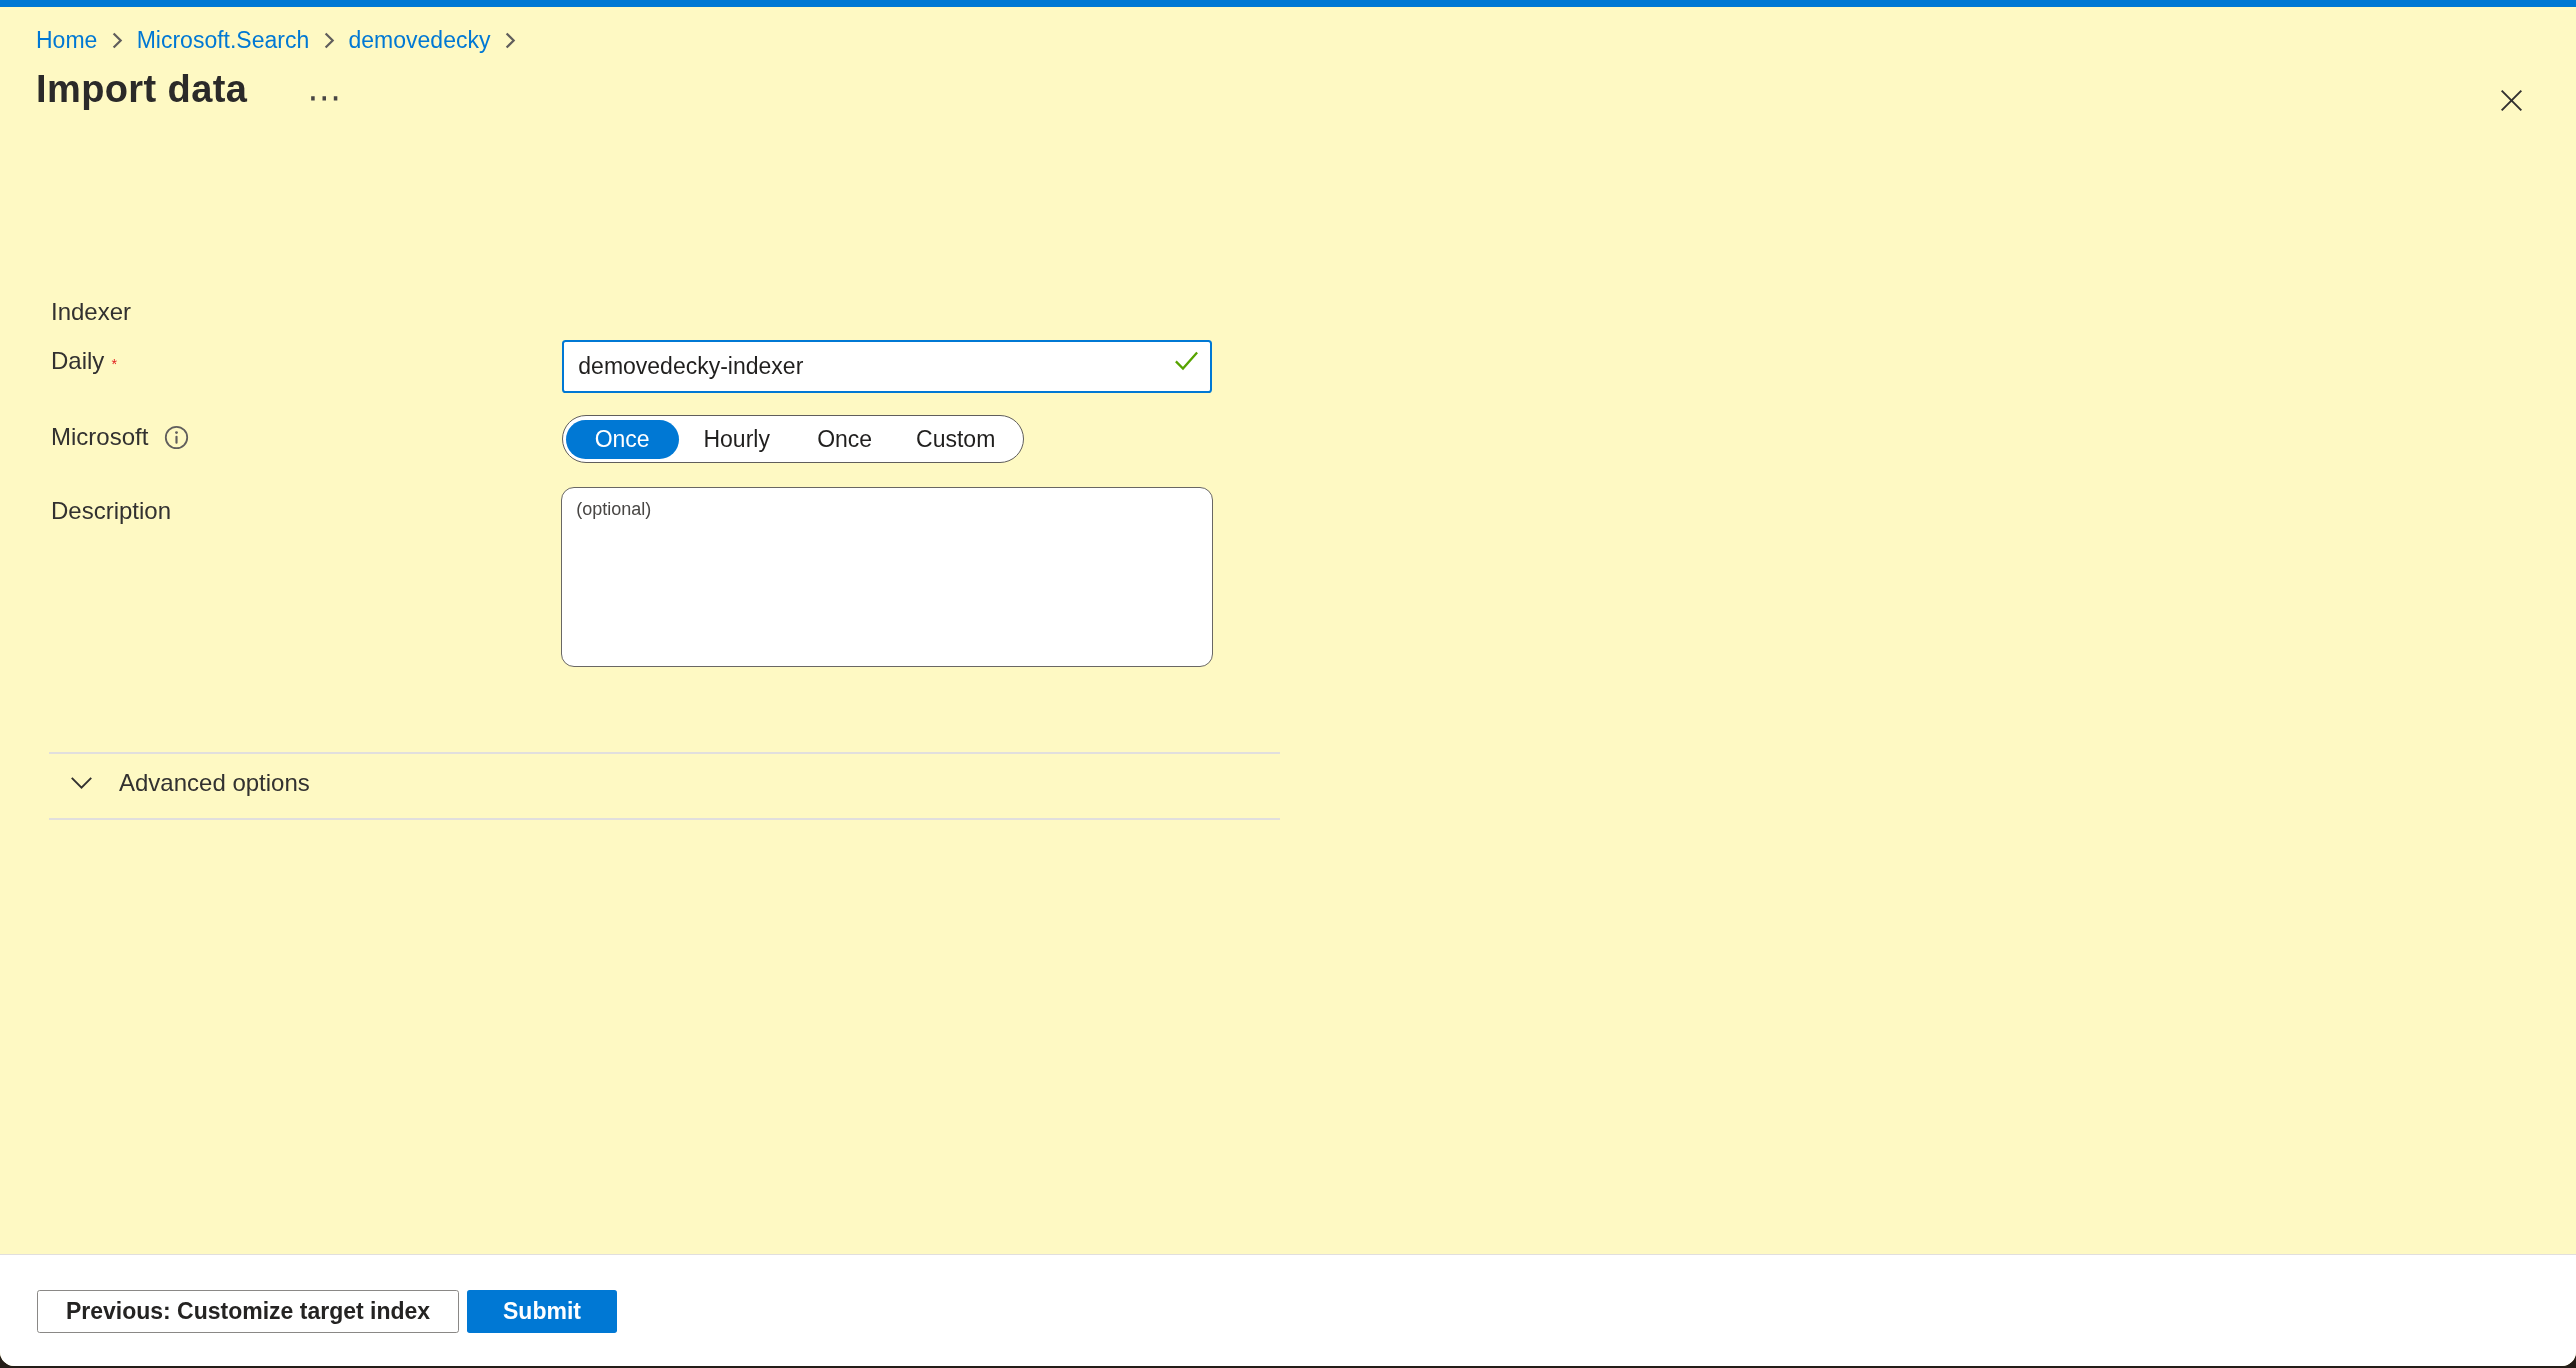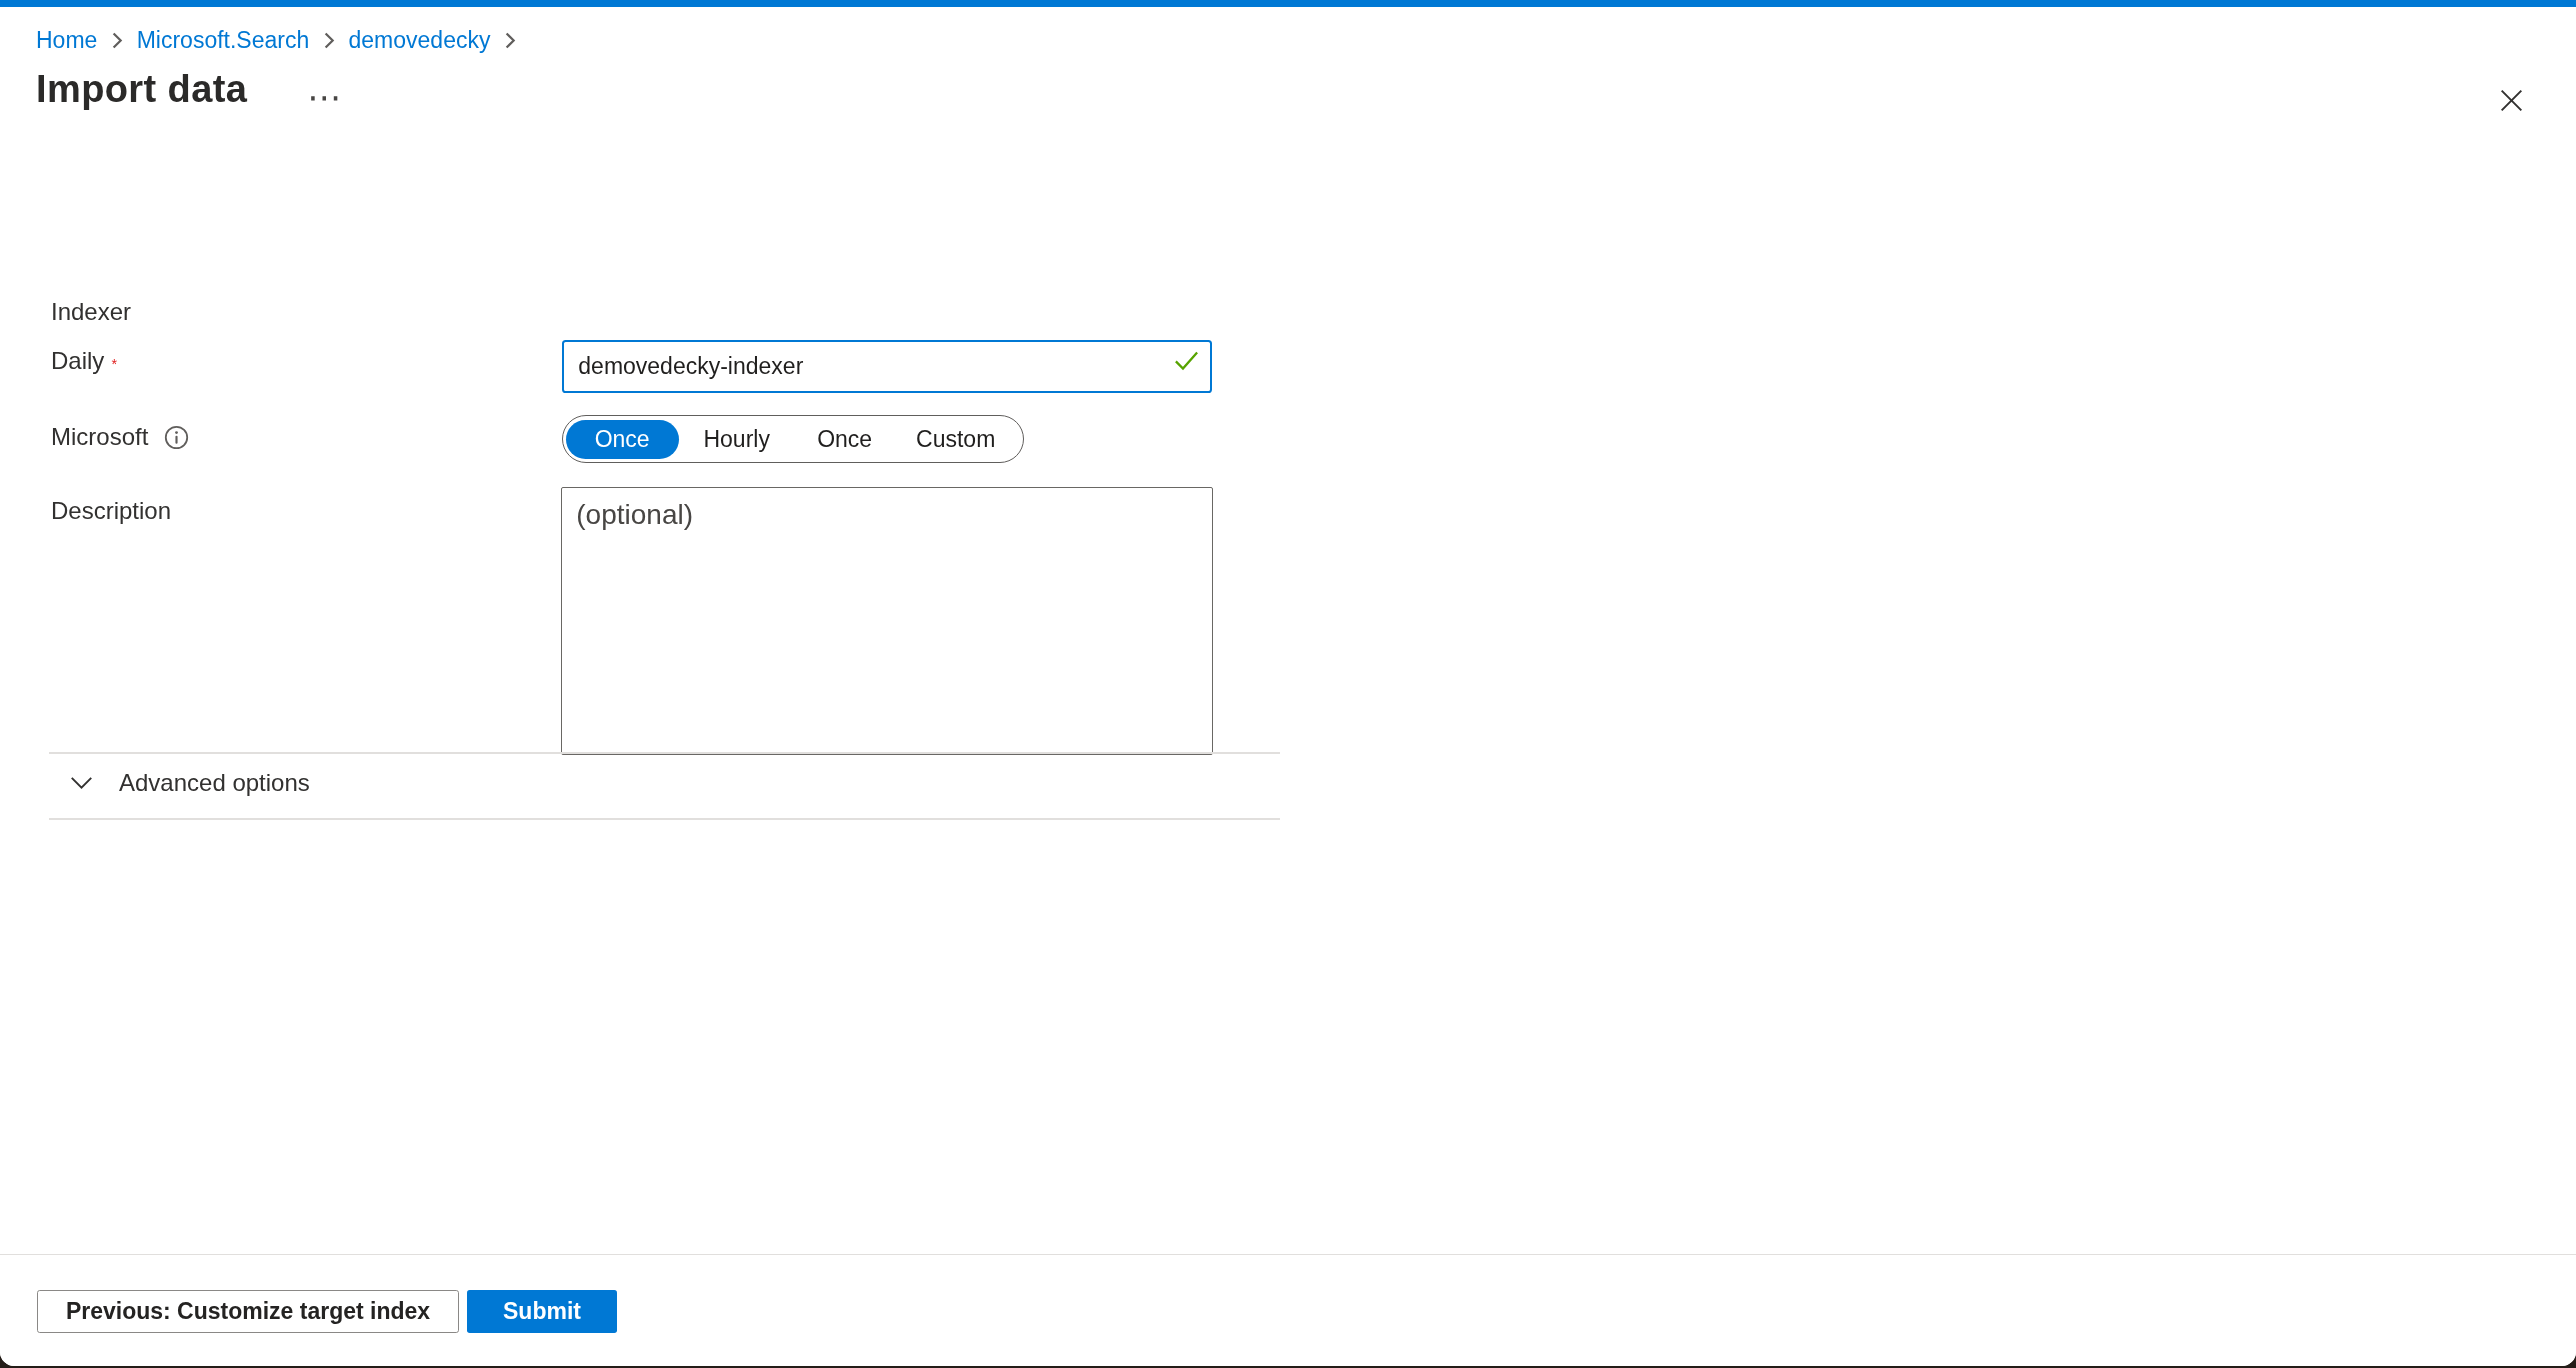--- a/index.html
+++ b/index.html
@@ -3,21 +3,21 @@
 <meta charset="utf-8">
 <style>
   * { box-sizing: border-box; margin: 0; padding: 0; }
   html, body { background: #241d18; }
   body { font-family: "Liberation Sans", sans-serif; }
 
   .window {
     position: relative;
     width: 2576px;
     height: 1366px;
-    background: #ffffff;
+    background: #fef9c3;
     border-radius: 0 0 14.3px 14.3px;
     overflow: hidden;
     color: #323130;
   }
 
   .topbar {
     position: absolute; top: 0; left: 0;
     width: 100%; height: 7.2px;
     background: #0078d4;
   }
@@ -104,25 +104,25 @@
   .pill-hourly { width: 116px; }
   .pill-daily  { width: 100px; }
   .pill-custom { width: 122px; }
   .pill-option.selected {
     background: #0078d4; color: #ffffff; border-radius: 19.7px;
   }
 
   .description-label-row { position: absolute; left: 51px; top: 497px; }
   .description-textarea {
     position: absolute; left: 561px; top: 487px;
-    width: 652px; height: 268px;
+    width: 652px; height: 180px;
     border: 1.8px solid #69676; border: 1.8px solid #696764;
-    border-radius: 2px;
-    font-family: "Liberation Sans", sans-serif;
-    font-size: 28px; padding: 10.7px 14.3px;
+    border-radius: 13px;
+    font-family: "Liberation Sans", sans-serif;
+    font-size: 18px; padding: 10.7px 14.3px;
     color: #201f1e; resize: none; outline: none;
   }
   .description-textarea::placeholder { color: #484644; opacity: 1; }
 
   .divider { position: absolute; left: 49px; width: 1231px; height: 1.8px; background: #e1dfdd; }
   .divider-1 { top: 752px; }
   .divider-2 { top: 818px; }
 
   .advanced-row {
     position: absolute; left: 70px; top: 769px;

